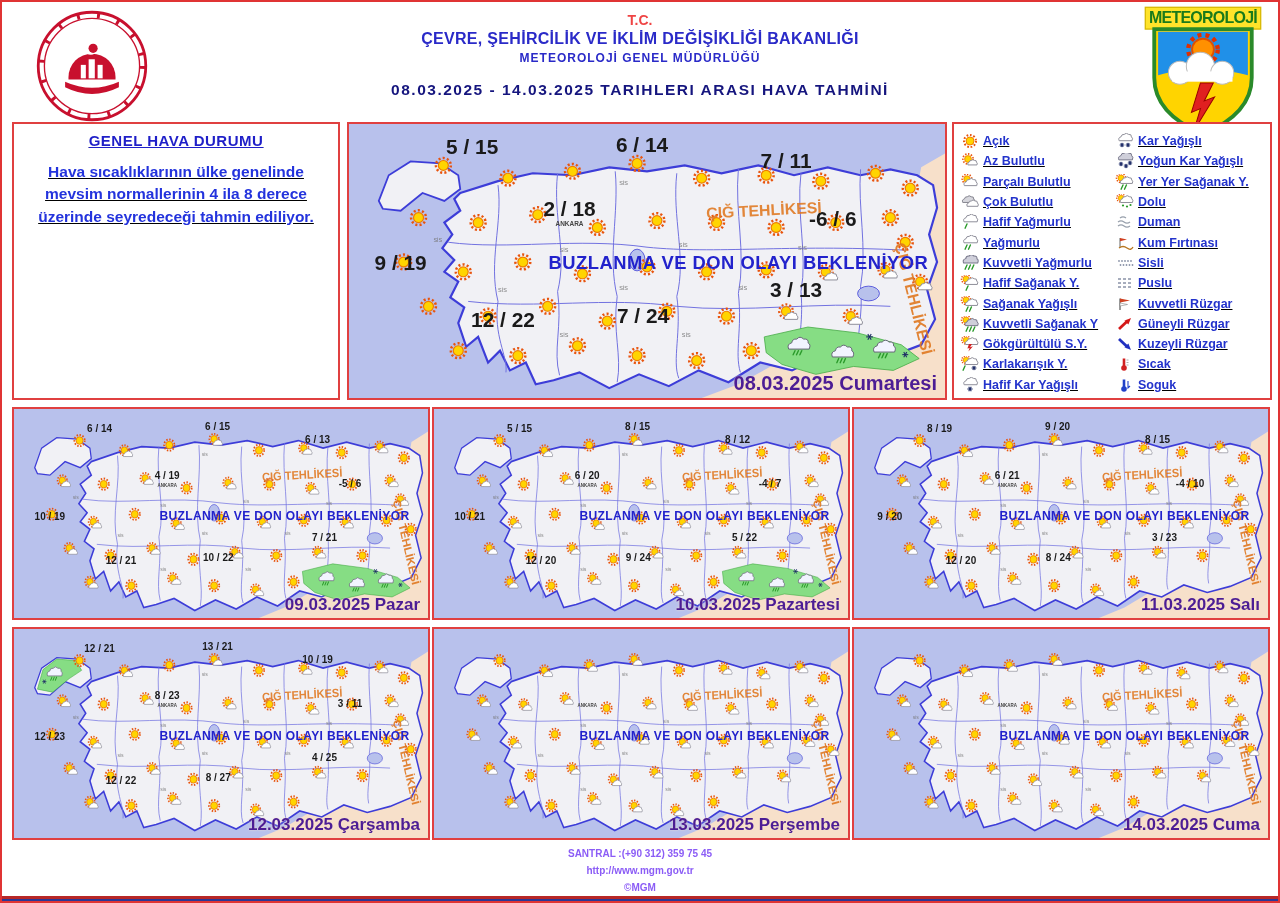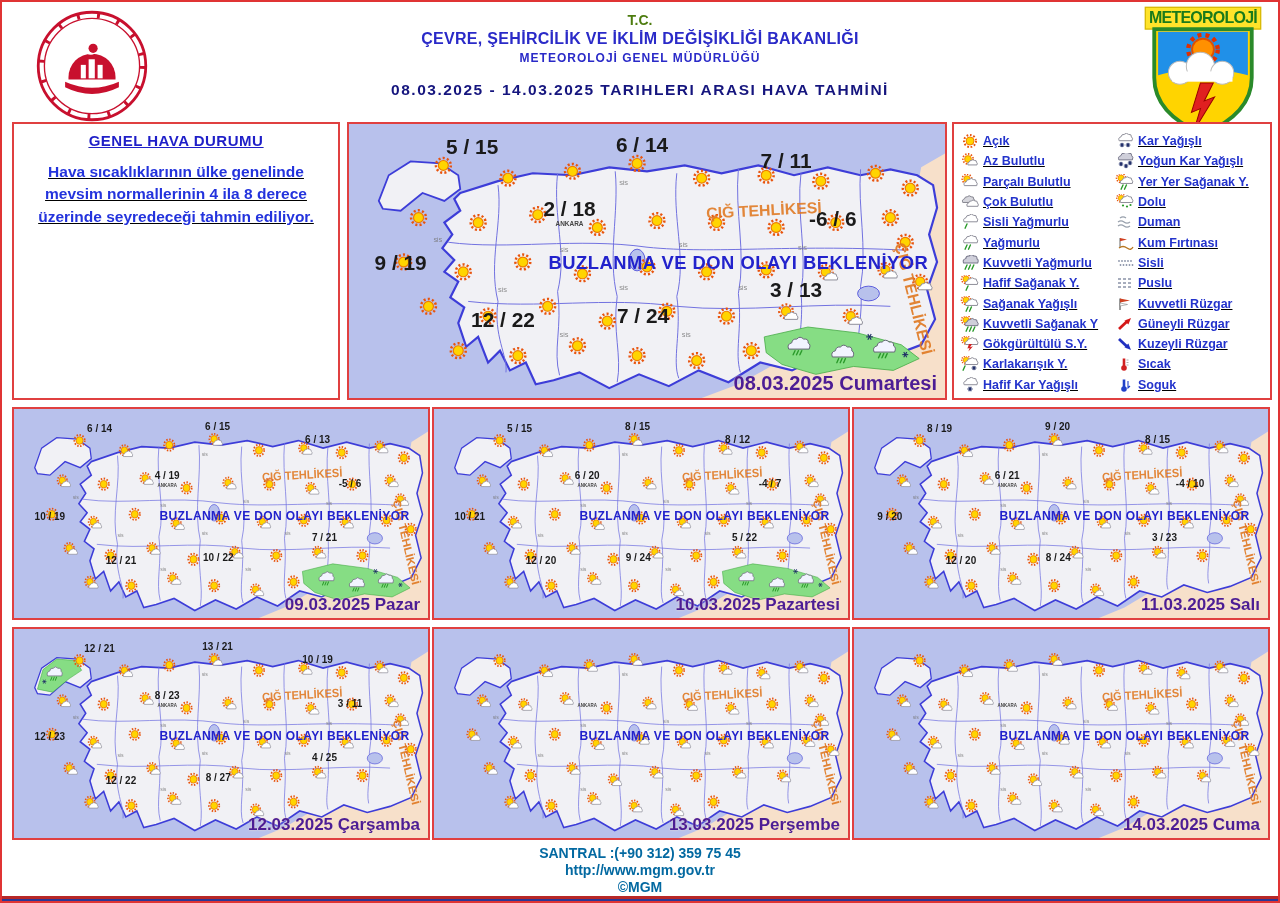--- a/index.html
+++ b/index.html
@@ -4,21 +4,21 @@
 <style>
   html,body{margin:0;padding:0;background:#fff;}
   .page{position:relative;width:1280px;height:903px;background:#fff;
         border:2px solid #e03434;box-sizing:border-box;overflow:hidden;
         font-family:"Liberation Sans",sans-serif;}
   
   .header{position:absolute;left:0;top:0;width:100%;height:118px;}
   .logo-left{position:absolute;left:34px;top:8px;width:112px;height:106px;}
   .logo-right{position:absolute;right:16px;top:4px;width:118px;height:112px;}
   .header-text{position:absolute;left:180px;right:180px;top:10px;text-align:center;}
-  .h1a{font-size:14px;font-weight:bold;color:#4d7c0f;}
+  .h1a{font-size:14px;font-weight:bold;color:#ef4444;}
   .h1b{font-size:16px;font-weight:bold;color:#2a2ac8;margin-top:2px;letter-spacing:.3px;}
   .h1c{font-size:12px;font-weight:bold;color:#2a2ac8;margin-top:3px;letter-spacing:1px;}
   .h1d{font-size:15.5px;font-weight:bold;color:#15157e;margin-top:16px;letter-spacing:1.5px;}
   
   .box{position:absolute;border:2px solid #e04040;box-sizing:border-box;background:#fff;text-decoration:underline;}
   .genel{left:10px;top:120px;width:328px;height:278px;padding:6px 10px;}
   .genel-title{font-size:15px;font-weight:bold;color:#1f1fc8;text-align:center;
                text-decoration:underline;letter-spacing:.5px;margin-top:2px;}
   .genel-body{font-size:15.5px;font-weight:bold;color:#2333dd;text-align:center;
               margin-top:12px;line-height:1.45;}
@@ -36,21 +36,21 @@
   .map-large .map-date{font-size:20px;}
   
   .legend{left:950px;top:120px;width:320px;height:278px;padding:7px 2px 2px 6px;
           display:flex;gap:2px;}
   .legend-col{width:50%;}
   .lrow{display:flex;align-items:center;height:20.3px;gap:3px;white-space:nowrap;}
   .lrow .ic{width:20px;height:16px;flex:0 0 20px;}
   .lrow .lb{font-size:12.5px;font-weight:bold;color:#2333cc;}
   
   .footer{position:absolute;left:0;right:0;top:843px;text-align:center;}
-  .footer div{font-size:14px;font-weight:bold;color:#0369a1;line-height:17px;}
+  .footer div{font-size:10px;font-weight:bold;color:#8b5cf6;line-height:17px;}
   .bottom-line{position:absolute;left:0;right:0;bottom:0;height:5px;
                background:linear-gradient(#b82828 0 55%,#283898 55% 100%);}
 </style>
 </head>
 <body>
 
 <div class="page">
 
   <div class="header">
     <div class="logo-left">
@@ -372,21 +372,21 @@
               <path transform="translate(8,6) scale(0.7)" d="M-7.5,3.5 Q-9.2,-0.5 -5,-1.6 Q-4.6,-5 -1,-4.6 Q1.5,-7.6 4.6,-4.6 Q8.6,-5.2 8.2,-1.4 Q10.6,-0.4 9,3.5 Z" fill="#d7d7dd" stroke="#84848e" stroke-width="1.4285714285714286"></path>
               <path transform="translate(12,10) scale(0.66)" d="M-7.5,3.5 Q-9.2,-0.5 -5,-1.6 Q-4.6,-5 -1,-4.6 Q1.5,-7.6 4.6,-4.6 Q8.6,-5.2 8.2,-1.4 Q10.6,-0.4 9,3.5 Z" fill="#fff" stroke="#8f8f9a" stroke-width="1.5151515151515151"></path>
             </svg></span>
           <span class="lb">Çok Bulutlu</span>
         </div>
         <div class="lrow">
           <span class="ic"><svg viewBox="0 0 20 16" width="20" height="16">
               <path transform="translate(10,5) scale(0.8)" d="M-7.5,3.5 Q-9.2,-0.5 -5,-1.6 Q-4.6,-5 -1,-4.6 Q1.5,-7.6 4.6,-4.6 Q8.6,-5.2 8.2,-1.4 Q10.6,-0.4 9,3.5 Z" fill="#fff" stroke="#8f8f9a" stroke-width="1.25"></path>
               <path d="M7,10 l-1.9,4.2 " stroke="#2a9a2a" stroke-width="1.4" fill="none" stroke-linecap="round"></path>
             </svg></span>
-          <span class="lb">Sisli Yağmurlu</span>
+          <span class="lb">Hafif Yağmurlu</span>
         </div>
         <div class="lrow">
           <span class="ic"><svg viewBox="0 0 20 16" width="20" height="16">
               <path transform="translate(10,5) scale(0.8)" d="M-7.5,3.5 Q-9.2,-0.5 -5,-1.6 Q-4.6,-5 -1,-4.6 Q1.5,-7.6 4.6,-4.6 Q8.6,-5.2 8.2,-1.4 Q10.6,-0.4 9,3.5 Z" fill="#fff" stroke="#8f8f9a" stroke-width="1.25"></path>
               <path d="M7,10 l-1.9,4.2 M10.4,10 l-1.9,4.2 " stroke="#2a9a2a" stroke-width="1.4" fill="none" stroke-linecap="round"></path>
             </svg></span>
           <span class="lb">Yağmurlu</span>
         </div>
         <div class="lrow">
           <span class="ic"><svg viewBox="0 0 20 16" width="20" height="16">

